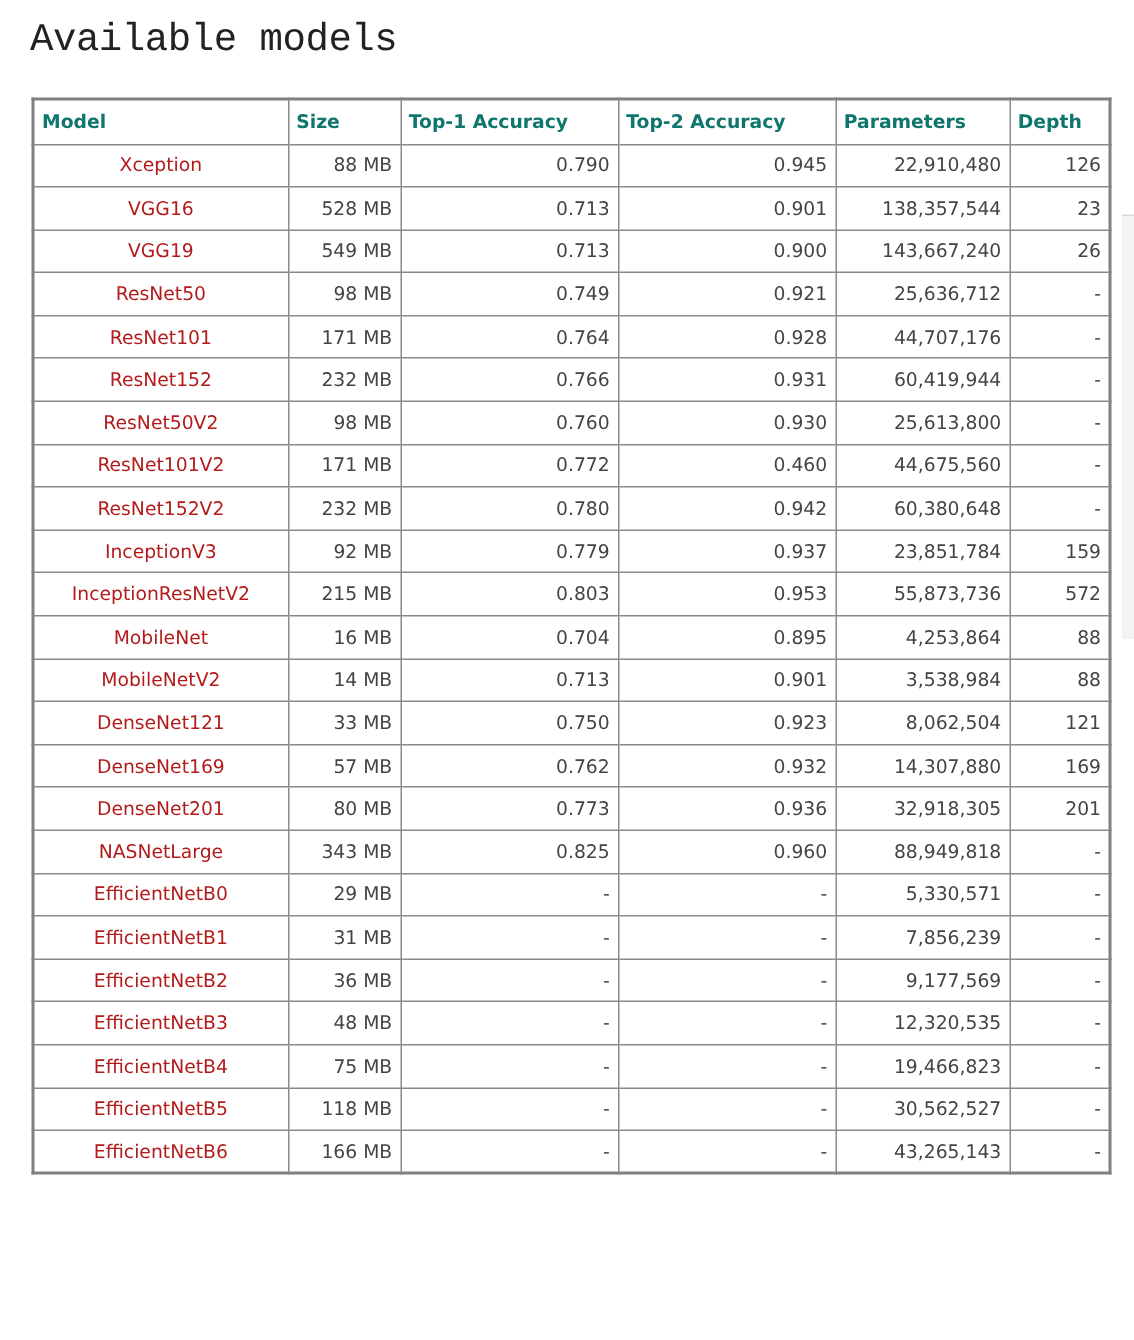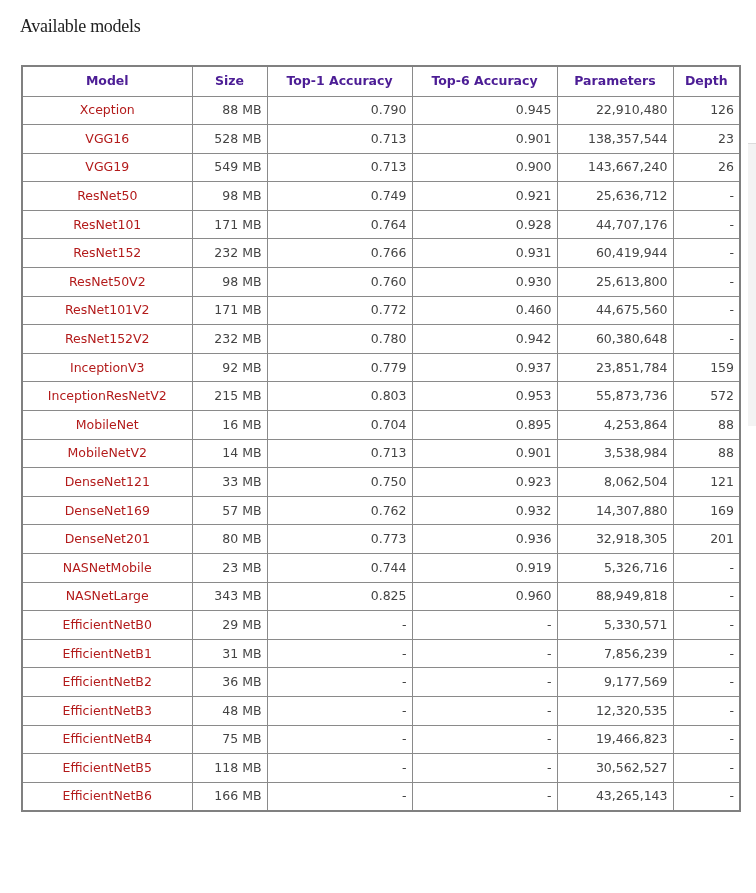--- a/index.html
+++ b/index.html
@@ -13,23 +13,23 @@
       position: relative;
       overflow: hidden;
       font-family: "DejaVu Sans", "Liberation Sans", sans-serif;
       color: #333333;
     }
     .page-title {
       position: absolute;
       left: 20px;
       top: 6px;
       margin: 0;
-      font-family: Liberation Serif, serif;
+      font-family: Liberation Mono, monospace;
       font-weight: normal;
-      font-size: 18px;
+      font-size: 26px;
       letter-spacing: -0.3px;
       color: #222222;
       line-height: 40px;
       text-align: right;
     }
     .side-panel {
       position: absolute;
       left: 748px;
       top: 143px;
       width: 12px;
@@ -50,22 +50,22 @@
     table.models-table td {
       border: 1px solid #8a8a8a;
       height: 28.6px;
       padding: 0 5px;
       box-sizing: border-box;
       white-space: nowrap;
       line-height: 14px;
     }
     table.models-table th {
       font-weight: bold;
-      text-align: center;
-      color: #4c1d95;
+      text-align: left;
+      color: #0f766e;
       font-size: 12.5px;
       height: 30px;
     }
     table.models-table td {
       text-align: right;
       color: #444444;
     }
     table.models-table td.model-cell {
       text-align: center;
     }
@@ -87,21 +87,21 @@
 <h1 class="page-title">Available models</h1>
 
 <div class="side-panel"></div>
 
 <table class="models-table">
   <thead>
     <tr>
       <th class="col-model">Model</th>
       <th class="col-size">Size</th>
       <th class="col-top1">Top-1 Accuracy</th>
-      <th class="col-top5">Top-6 Accuracy</th>
+      <th class="col-top5">Top-2 Accuracy</th>
       <th class="col-params">Parameters</th>
       <th class="col-depth">Depth</th>
     </tr>
   </thead>
   <tbody id="table-body">
       <tr>
         <td class="model-cell"><a class="model-link">Xception</a></td>
         <td>88 MB</td>
         <td>0.790</td>
         <td>0.945</td>
@@ -222,28 +222,20 @@
       </tr>
       <tr>
         <td class="model-cell"><a class="model-link">DenseNet201</a></td>
         <td>80 MB</td>
         <td>0.773</td>
         <td>0.936</td>
         <td>32,918,305</td>
         <td>201</td>
       </tr>
       <tr>
-        <td class="model-cell"><a class="model-link">NASNetMobile</a></td>
-        <td>23 MB</td>
-        <td>0.744</td>
-        <td>0.919</td>
-        <td>5,326,716</td>
-        <td>-</td>
-      </tr>
-      <tr>
         <td class="model-cell"><a class="model-link">NASNetLarge</a></td>
         <td>343 MB</td>
         <td>0.825</td>
         <td>0.960</td>
         <td>88,949,818</td>
         <td>-</td>
       </tr>
       <tr>
         <td class="model-cell"><a class="model-link">EfficientNetB0</a></td>
         <td>29 MB</td>

